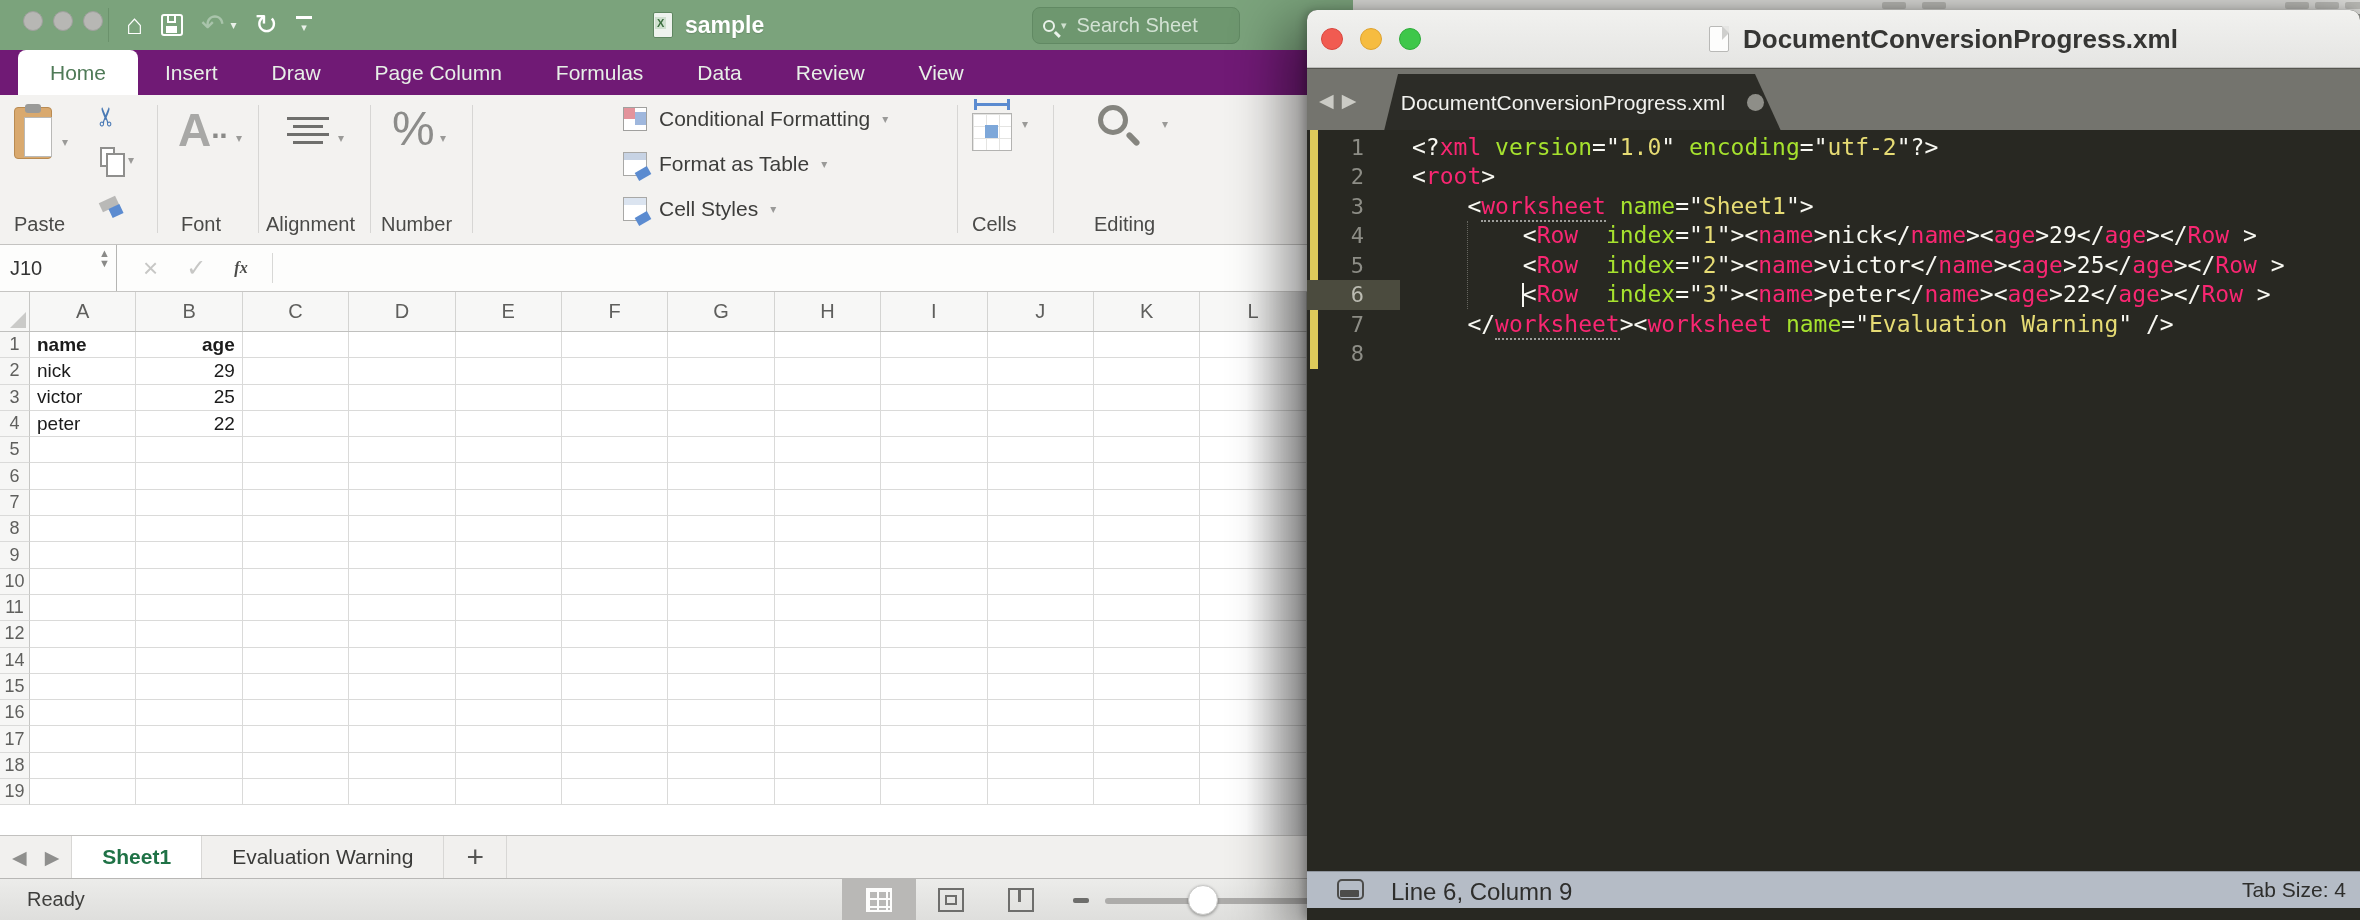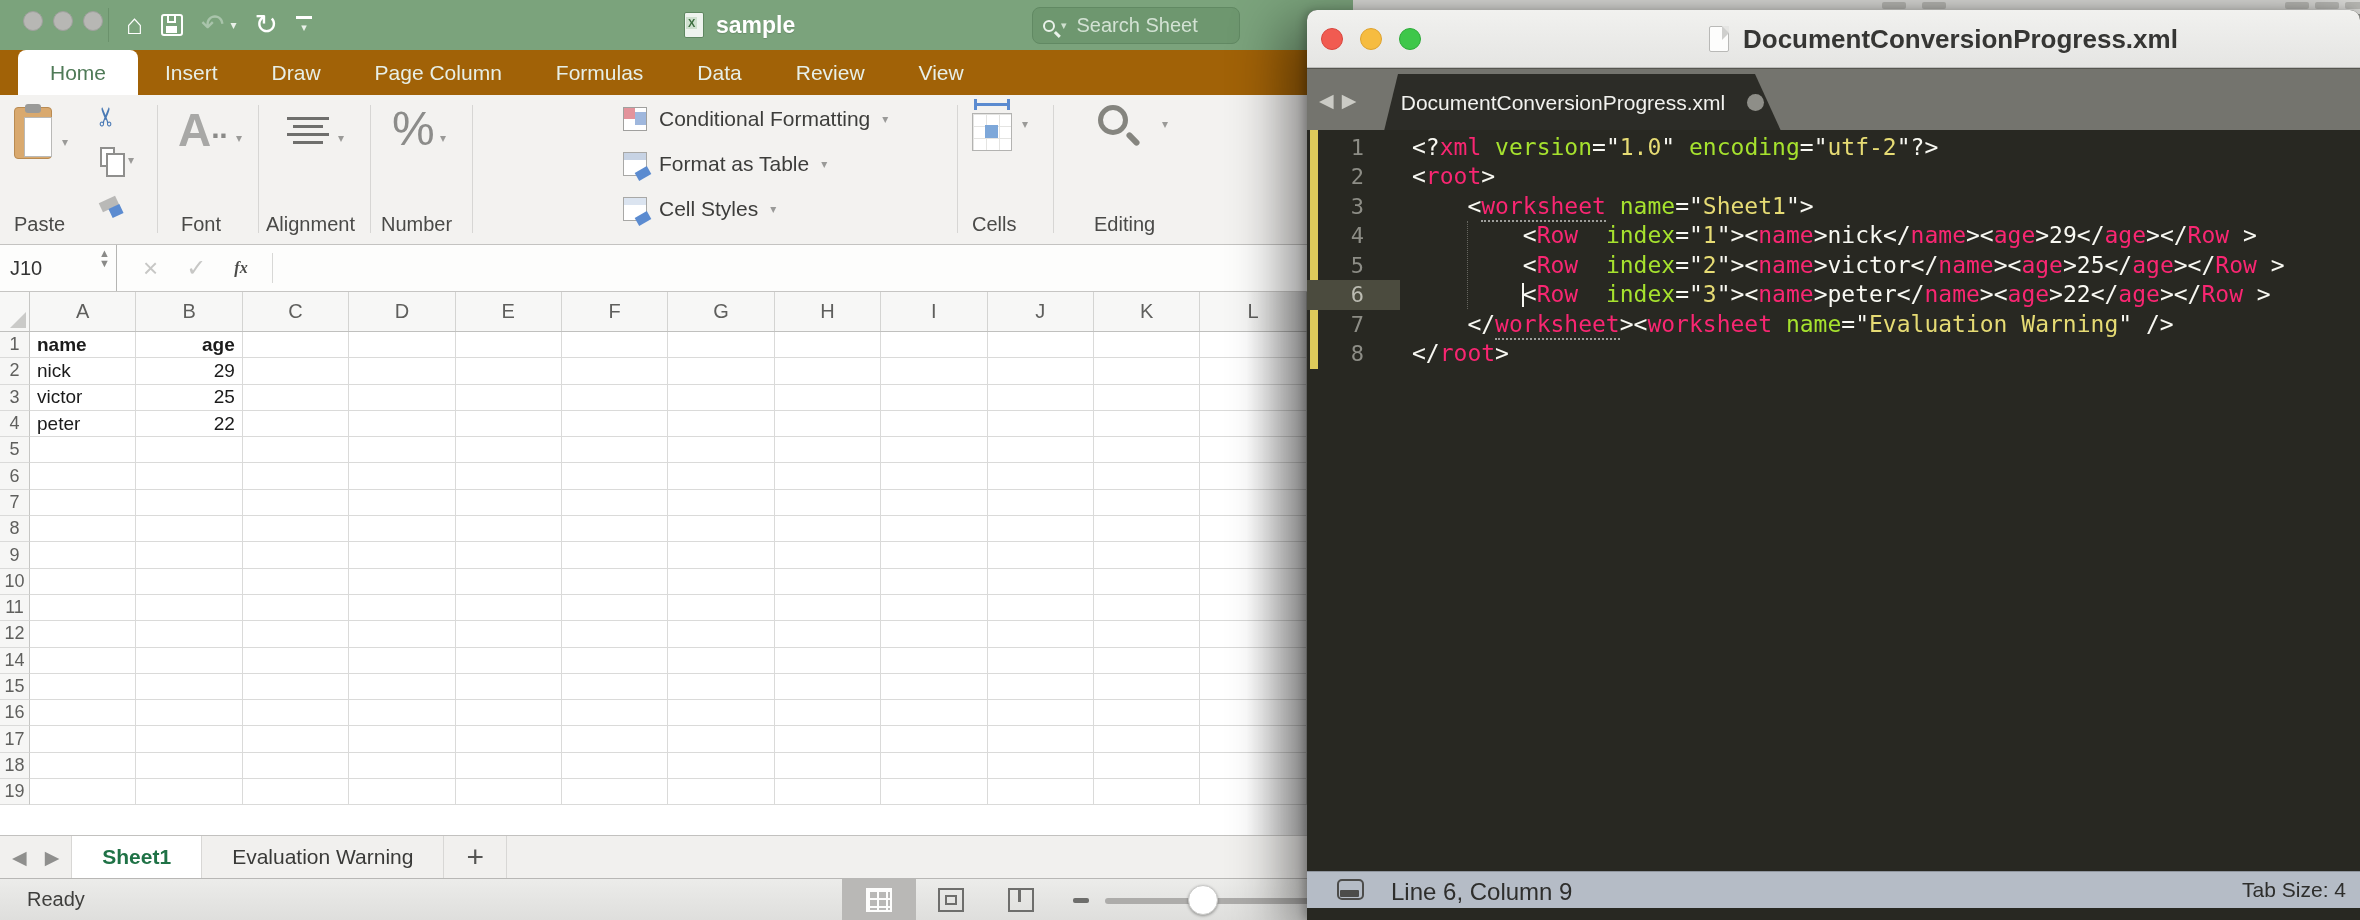--- a/index.html
+++ b/index.html
@@ -23,34 +23,34 @@
   .qat{position:absolute;left:126px;top:0;height:50px;display:flex;align-items:center;gap:18px;color:#fff;}
   .qat .glyph{font-size:28px;line-height:1;color:#fff;}
   .qat .muted{color:#a9c4ab;}
   .qat .caret{font-size:12px;color:#e8f0e8;margin-left:-12px;}
   .ic-save{width:22px;height:22px;border:2.5px solid #fff;border-radius:3px;position:relative;}
   .ic-save i{position:absolute;left:4px;top:-1px;width:9px;height:8px;border:2px solid #fff;border-top:none;display:block;}
   .ic-save b{position:absolute;left:3px;bottom:1px;width:11px;height:7px;background:#fff;display:block;}
   .ic-more{display:flex;flex-direction:column;align-items:center;gap:2px;}
   .ic-more i{width:16px;height:2.5px;background:#fff;display:block;}
   .ic-more .caret{margin-left:0;font-size:11px;}
-  .xl-title{position:absolute;left:684px;top:0;height:50px;display:flex;align-items:center;gap:12px;text-align:center;}
+  .xl-title{position:absolute;left:653px;top:0;height:50px;display:flex;align-items:center;gap:12px;text-align:center;}
   .xl-doc-icon{width:20px;height:26px;background:#eef3ee;border-radius:2px;position:relative;border:1px solid #5e8660;}
   .xl-doc-icon::before{content:"X";position:absolute;left:1px;top:4px;font-size:11px;font-weight:bold;color:#3c6e3f;background:#cfe0cf;padding:0 2px;}
   .xl-title .t{color:#fff;font-weight:bold;font-size:23px;text-shadow:0 1px 1px rgba(0,0,0,.15);}
   .xl-search{position:absolute;left:1032px;top:7px;width:208px;height:37px;background:#6e976f;border:1px solid #618963;border-radius:8px;display:flex;align-items:center;padding:0 10px;gap:6px;}
   .mag{width:12px;height:12px;border:2.5px solid #eaf2ea;border-radius:50%;position:relative;flex:none;}
   .mag::after{content:"";position:absolute;left:9px;top:11px;width:7px;height:2.5px;background:#eaf2ea;transform:rotate(45deg);}
   .xl-search .chev{color:#cfe0cf;font-size:11px;}
   .xl-search .ph{color:#d3e2d4;font-size:20px;margin-left:4px;}
   .person{position:absolute;left:1286px;top:60px;width:22px;height:26px;}
   .person::before{content:"";position:absolute;left:6px;top:0;width:10px;height:10px;border-radius:50%;background:#eef3ee;}
   .person::after{content:"";position:absolute;left:1px;top:11px;width:20px;height:12px;border-radius:10px 10px 2px 2px;background:#eef3ee;}
 
-  .xl-tabrow{position:relative;height:45px;background:#a16207;display:flex;align-items:center;}
+  .xl-tabrow{position:relative;height:45px;background:#701a75;display:flex;align-items:center;}
   .xl-tab{color:#e7efe7;font-size:21px;padding:0 27px;height:45px;display:flex;align-items:center;}
   .xl-tab.active{background:#fff;border-radius:8px 8px 0 0;color:#4f7a57;margin-left:18px;padding:0 32px;}
 
   .ribbon{position:relative;height:150px;background:#f3f2f0;border-bottom:1px solid #c4c3c1;}
   .rb-divider{position:absolute;top:10px;height:128px;width:1px;background:#d7d6d4;}
   .rb-label{position:absolute;font-size:20px;color:#4a4a48;}
   .rb-caret{color:#9a9a98;font-size:12px;}
   
   .ic-clip{position:absolute;left:14px;top:12px;width:38px;height:52px;background:#d9a96e;border:1px solid #b98b52;border-radius:4px;}
   .ic-clip::before{content:"";position:absolute;left:10px;top:-4px;width:16px;height:9px;background:#9a9a98;border-radius:3px;}
@@ -678,21 +678,20 @@
         </div>
       <div class="codelines" id="ed-lines">
         <div class="indent-guide"></div>
       <div class="code-line"><span class="tk-p">&lt;?</span><span class="tk-t">xml</span><span class="tk-x"> </span><span class="tk-a">version</span><span class="tk-p">="</span><span class="tk-s">1.0</span><span class="tk-p">" </span><span class="tk-a">encoding</span><span class="tk-p">="</span><span class="tk-s">utf-2</span><span class="tk-p">"?&gt;</span></div>
           <div class="code-line"><span class="tk-p">&lt;</span><span class="tk-t">root</span><span class="tk-p">&gt;</span></div>
           <div class="code-line"><span class="tk-x">    </span><span class="tk-p">&lt;</span><span class="tk-t spell">worksheet</span><span class="tk-x"> </span><span class="tk-a">name</span><span class="tk-p">="</span><span class="tk-s">Sheet1</span><span class="tk-p">"&gt;</span></div>
           <div class="code-line"><span class="tk-x">        </span><span class="tk-p">&lt;</span><span class="tk-t">Row</span><span class="tk-x">  </span><span class="tk-a">index</span><span class="tk-p">="</span><span class="tk-s">1</span><span class="tk-p">"&gt;&lt;</span><span class="tk-t">name</span><span class="tk-p">&gt;</span><span class="tk-x">nick</span><span class="tk-p">&lt;/</span><span class="tk-t">name</span><span class="tk-p">&gt;&lt;</span><span class="tk-t">age</span><span class="tk-p">&gt;</span><span class="tk-x">29</span><span class="tk-p">&lt;/</span><span class="tk-t">age</span><span class="tk-p">&gt;&lt;/</span><span class="tk-t">Row</span><span class="tk-x"> </span><span class="tk-p">&gt;</span></div>
           <div class="code-line"><span class="tk-x">        </span><span class="tk-p">&lt;</span><span class="tk-t">Row</span><span class="tk-x">  </span><span class="tk-a">index</span><span class="tk-p">="</span><span class="tk-s">2</span><span class="tk-p">"&gt;&lt;</span><span class="tk-t">name</span><span class="tk-p">&gt;</span><span class="tk-x">victor</span><span class="tk-p">&lt;/</span><span class="tk-t">name</span><span class="tk-p">&gt;&lt;</span><span class="tk-t">age</span><span class="tk-p">&gt;</span><span class="tk-x">25</span><span class="tk-p">&lt;/</span><span class="tk-t">age</span><span class="tk-p">&gt;&lt;/</span><span class="tk-t">Row</span><span class="tk-x"> </span><span class="tk-p">&gt;</span></div>
           <div class="code-line"><span class="tk-x">        </span><span class="tk-p">&lt;</span><span class="tk-t">Row</span><span class="tk-x">  </span><span class="tk-a">index</span><span class="tk-p">="</span><span class="tk-s">3</span><span class="tk-p">"&gt;&lt;</span><span class="tk-t">name</span><span class="tk-p">&gt;</span><span class="tk-x">peter</span><span class="tk-p">&lt;/</span><span class="tk-t">name</span><span class="tk-p">&gt;&lt;</span><span class="tk-t">age</span><span class="tk-p">&gt;</span><span class="tk-x">22</span><span class="tk-p">&lt;/</span><span class="tk-t">age</span><span class="tk-p">&gt;&lt;/</span><span class="tk-t">Row</span><span class="tk-x"> </span><span class="tk-p">&gt;</span><span class="caret-ed" style="left: calc(8ch - 1px);"></span></div>
           <div class="code-line"><span class="tk-x">    </span><span class="tk-p">&lt;/</span><span class="tk-t spell">worksheet</span><span class="tk-p">&gt;&lt;</span><span class="tk-t">worksheet</span><span class="tk-x"> </span><span class="tk-a">name</span><span class="tk-p">="</span><span class="tk-s">Evaluation Warning</span><span class="tk-p">" /&gt;</span></div>
-          <div class="code-line"><span class="tk-p">&lt;/</span><span class="tk-t">root</span><span class="tk-p">&gt;</span></div>
         </div>
     </div>
 
     <div class="ed-status">
       <span class="ic-panel"></span>
       <span class="lft">Line 6, Column 9</span>
       <span class="rgt">Tab Size: 4</span>
     </div>
   </div>
 

